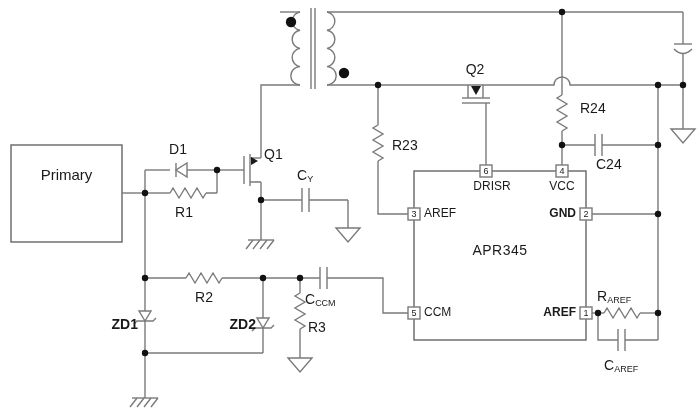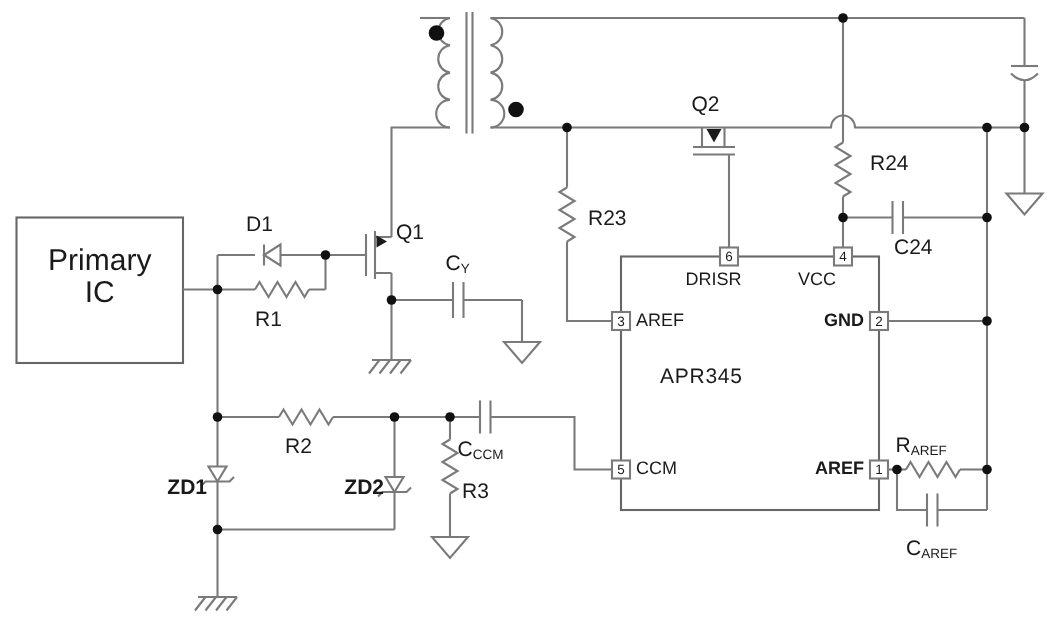--- a/index.html
+++ b/index.html
@@ -1,28 +1,28 @@
 <!DOCTYPE html>
 <html><head>
 <meta charset="utf-8">
 <style>
   html,body{margin:0;padding:0;background:#fff;}
   .stage{position:relative;width:700px;height:420px;background:#ffffff;overflow:hidden;
          font-family:"Liberation Sans",sans-serif;}
   svg{position:absolute;left:0;top:0;}
   .layer{position:absolute;left:0;top:0;width:700px;height:420px;pointer-events:none;}
   .lbl{position:absolute;font-size:14px;color:#1a1a1a;white-space:nowrap;line-height:1;}
-  .ctr{}
+  .ctr{text-align:center;}
   .rt{text-align:right;font-weight:bold;}
   .pin{font-size:12px;}
   .icname{font-size:14px;letter-spacing:0.5px;}
   .pn{position:absolute;width:12px;text-align:center;font-size:9px;color:#1a1a1a;line-height:12px;}
   .sub{font-size:9px;vertical-align:-2px;}
   .boxtxt{position:absolute;left:11px;top:164px;width:111px;text-align:center;
-          font-size:20px;color:#1a1a1a;line-height:21px;}
+          font-size:15px;color:#1a1a1a;line-height:21px;}
 </style>
 </head>
 <body>
 
 <div class="stage">
 
   <svg width="700" height="420" viewBox="0 0 700 420">
     <g stroke="#7a7a7a" stroke-width="1.4" fill="none">
 
       <g>
@@ -194,21 +194,20 @@
         <circle cx="598" cy="313" r="3.2"></circle>
           <circle cx="658" cy="313" r="3.2"></circle>
       </g>
     </g>
   </svg>
 
   <div class="layer">
 
     <div class="boxtxt">
       <div>Primary</div>
-      <div>IC</div>
     </div>
 
     <div class="lbl ctr" style="left:164px;top:142px;width:28px">D1</div>
     <div class="lbl ctr" style="left:170px;top:205px;width:28px">R1</div>
     <div class="lbl" style="left:264px;top:147px">Q1</div>
     <div class="lbl" style="left:297px;top:168px"><span>C</span><span class="sub">Y</span></div>
     <div class="lbl ctr" style="left:461px;top:62px;width:28px">Q2</div>
     <div class="lbl" style="left:392px;top:138px">R23</div>
     <div class="lbl" style="left:580px;top:101px">R24</div>
     <div class="lbl" style="left:596px;top:157px">C24</div>

